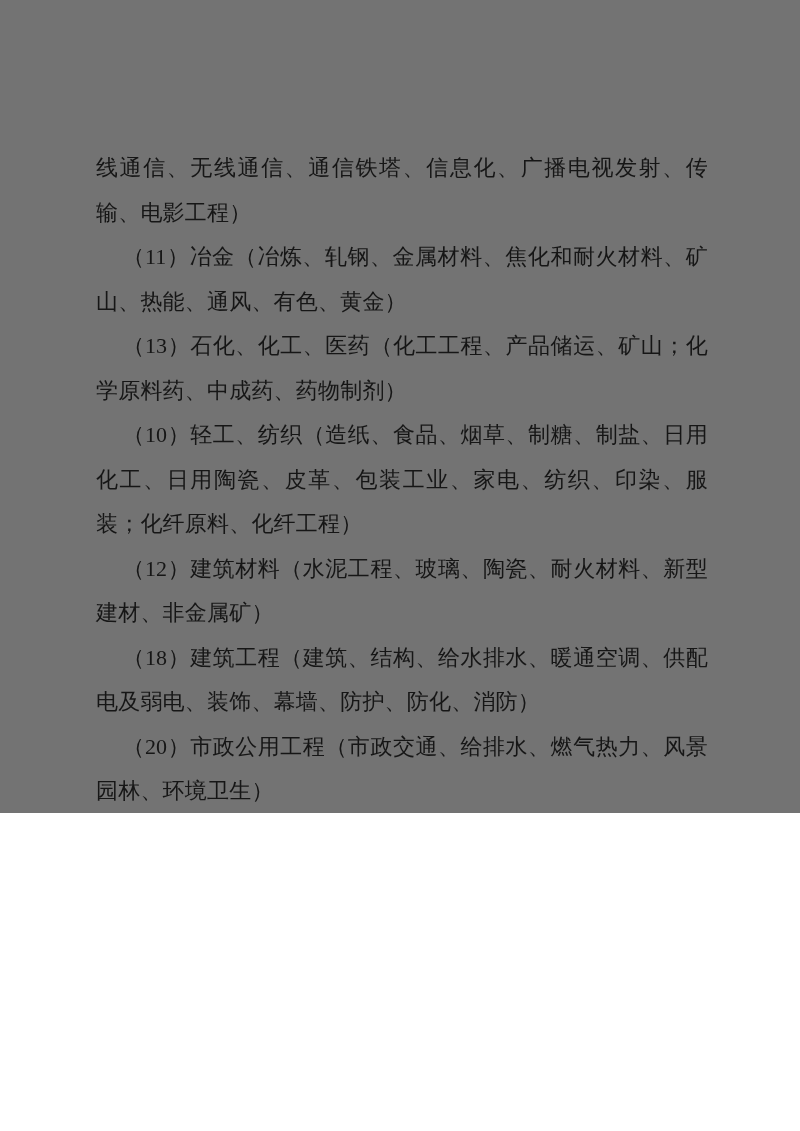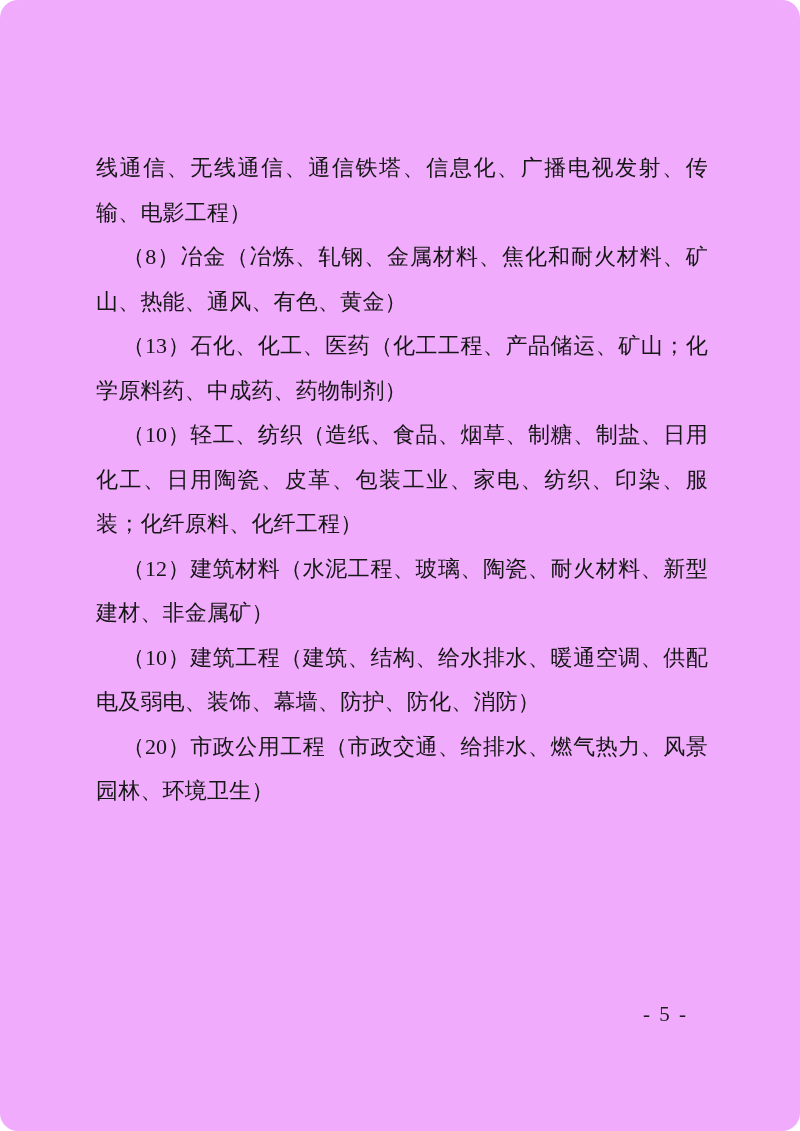--- a/index.html
+++ b/index.html
@@ -3,26 +3,25 @@
 <meta charset="utf-8">
 <style>
   html, body {
     margin: 0;
     padding: 0;
     background: #ffffff;
   }
   .page {
     position: relative;
     width: 800px;
-    height: 1131px;
-    background: #f0abfc;
+    height: 813px;
+    background: #737373;
     overflow: hidden;
     font-family: "Liberation Serif", "DejaVu Serif", serif;
     color: #161616;
-    border-radius: 18px;
   }
   .content {
     position: absolute;
     left: 96px;
     top: 146px;
     width: 612px;
     font-size: 22px;
     line-height: 44.5px;
     text-align: justify;
     text-justify: inter-ideograph;
@@ -48,23 +47,23 @@
     color: #1c1c1c;
     letter-spacing: 2px;
   }
 </style>
 </head>
 <body>
 
 <div class="page">
   <div class="content" id="para-container">
       <p class="para">线通信、无线通信、通信铁塔、信息化、广播电视发射、传输、电影工程）</p>
-      <p class="para indent">（8）冶金（冶炼、轧钢、金属材料、焦化和耐火材料、矿山、热能、通风、有色、黄金）</p>
+      <p class="para indent">（11）冶金（冶炼、轧钢、金属材料、焦化和耐火材料、矿山、热能、通风、有色、黄金）</p>
       <p class="para indent">（13）石化、化工、医药（化工工程、产品储运、矿山；化学原料药、中成药、药物制剂）</p>
       <p class="para indent">（10）轻工、纺织（造纸、食品、烟草、制糖、制盐、日用化工、日用陶瓷、皮革、包装工业、家电、纺织、印染、服装；化纤原料、化纤工程）</p>
       <p class="para indent">（12）建筑材料（水泥工程、玻璃、陶瓷、耐火材料、新型建材、非金属矿）</p>
-      <p class="para indent">（10）建筑工程（建筑、结构、给水排水、暖通空调、供配电及弱电、装饰、幕墙、防护、防化、消防）</p>
+      <p class="para indent">（18）建筑工程（建筑、结构、给水排水、暖通空调、供配电及弱电、装饰、幕墙、防护、防化、消防）</p>
       <p class="para indent">（20）市政公用工程（市政交通、给排水、燃气热力、风景园林、环境卫生）</p>
     </div>
   <div class="footer">
     <span>- 5 -</span>
   </div>
 </div>
 
 </body></html>

